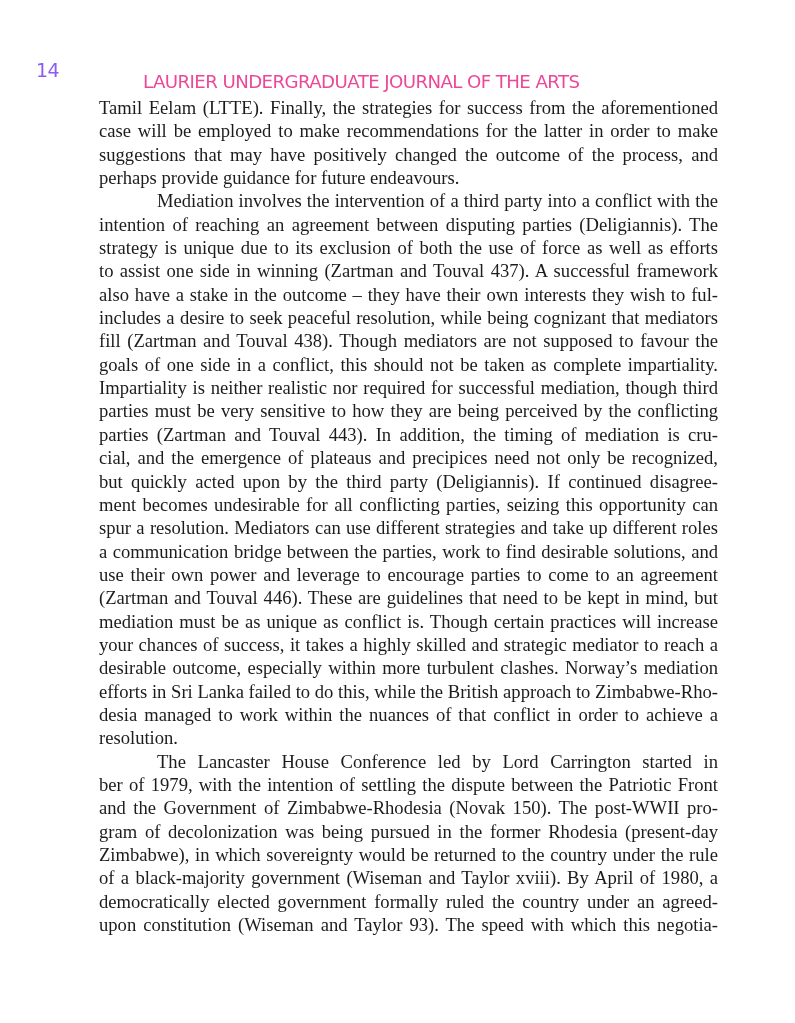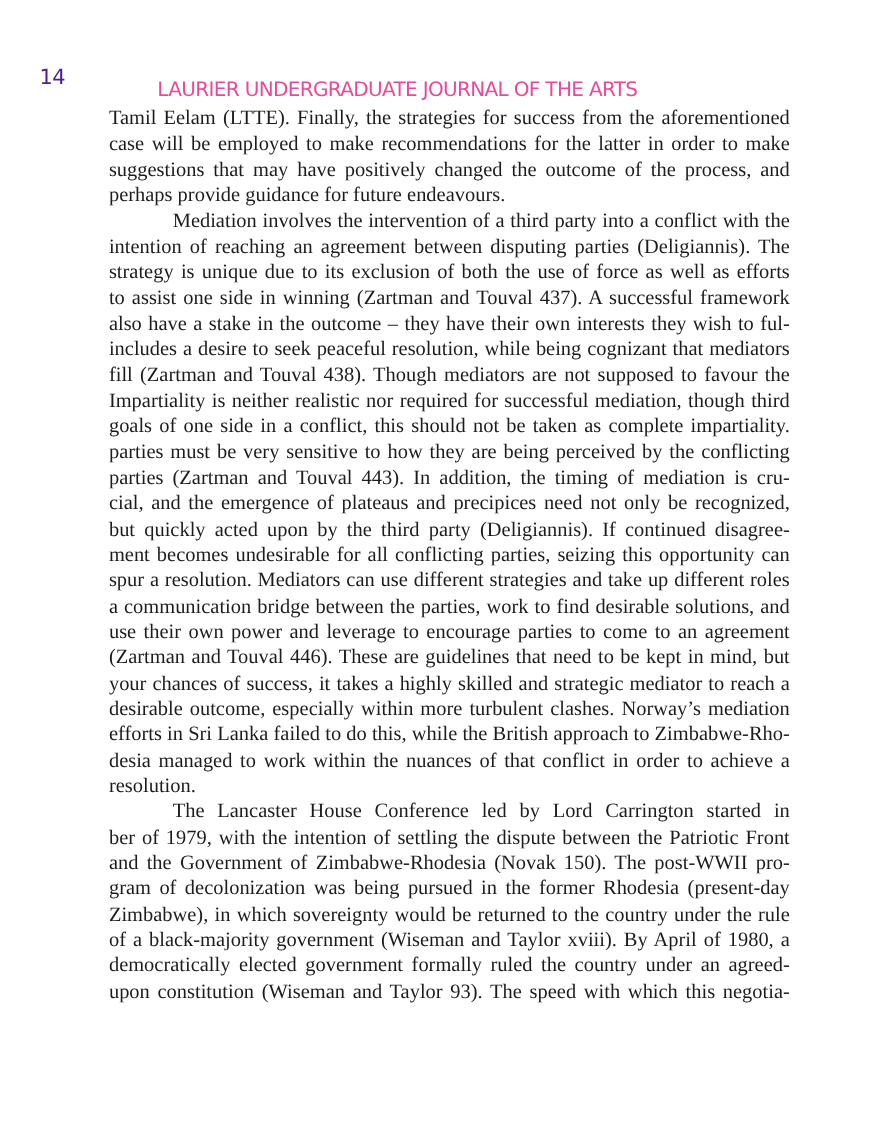--- a/index.html
+++ b/index.html
@@ -1,19 +1,19 @@
 <!DOCTYPE html>
 <html><head>
 <meta charset="utf-8">
 <style>
   html, body { margin: 0; padding: 0; background: #ffffff; }
   body { width: 795px; height: 1023px; position: relative; overflow: hidden; }
   .page-number {
     position: absolute; left: 36px; top: 59px;
-    font-family: "DejaVu Sans", sans-serif; font-size: 19px; color: #4c1d95;
+    font-family: "DejaVu Sans", sans-serif; font-size: 19px; color: #8b5cf6;
     letter-spacing: -0.5px;
   }
   .running-head {
     position: absolute; left: 143px; top: 71px; width: 488px;
     font-family: "DejaVu Sans", sans-serif; font-size: 18.2px; color: #ec4899;
     white-space: nowrap; letter-spacing: -0.6px; transform-origin: left top;
   }
   .body-text {
     position: absolute; left: 99px; top: 96px; width: 619px;
     font-family: "Liberation Serif", serif; font-size: 18.6px; color: #1c1c1c;
@@ -42,31 +42,32 @@
       <span class="line last" style="white-space: normal;">perhaps provide guidance for future endeavours.</span>
     </div>
     <div>
       <span class="line indent" style="white-space: normal;">Mediation involves the intervention of a third party into a conflict with the</span>
       <span class="line" style="white-space: normal;">intention of reaching an agreement between disputing parties (Deligiannis). The</span>
       <span class="line" style="white-space: normal;">strategy is unique due to its exclusion of both the use of force as well as efforts</span>
       <span class="line" style="white-space: normal;">to assist one side in winning (Zartman and Touval 437). A successful framework</span>
       <span class="line" style="white-space: normal;">also have a stake in the outcome – they have their own interests they wish to ful-</span>
       <span class="line" style="white-space: normal;">includes a desire to seek peaceful resolution, while being cognizant that mediators</span>
       <span class="line" style="white-space: normal;">fill (Zartman and Touval 438). Though mediators are not supposed to favour the</span>
+      <span class="line" style="white-space: normal;">goals of one side in a conflict, this should not be taken as complete impartiality.</span>
       <span class="line" style="white-space: normal;">Impartiality is neither realistic nor required for successful mediation, though third</span>
-      <span class="line" style="white-space: normal;">goals of one side in a conflict, this should not be taken as complete impartiality.</span>
       <span class="line" style="white-space: normal;">parties must be very sensitive to how they are being perceived by the conflicting</span>
       <span class="line" style="white-space: normal;">parties (Zartman and Touval 443). In addition, the timing of mediation is cru-</span>
       <span class="line" style="white-space: normal;">cial, and the emergence of plateaus and precipices need not only be recognized,</span>
       <span class="line" style="white-space: normal;">but quickly acted upon by the third party (Deligiannis). If continued disagree-</span>
       <span class="line" style="white-space: normal;">ment becomes undesirable for all conflicting parties, seizing this opportunity can</span>
       <span class="line" style="white-space: normal;">spur a resolution. Mediators can use different strategies and take up different roles</span>
       <span class="line" style="white-space: normal;">a communication bridge between the parties, work to find desirable solutions, and</span>
       <span class="line" style="white-space: normal;">use their own power and leverage to encourage parties to come to an agreement</span>
       <span class="line" style="white-space: normal;">(Zartman and Touval 446). These are guidelines that need to be kept in mind, but</span>
+      <span class="line" style="white-space: normal;">mediation must be as unique as conflict is. Though certain practices will increase</span>
       <span class="line" style="white-space: normal;">your chances of success, it takes a highly skilled and strategic mediator to reach a</span>
       <span class="line" style="white-space: normal;">desirable outcome, especially within more turbulent clashes. Norway’s mediation</span>
       <span class="line" style="white-space: normal;">efforts in Sri Lanka failed to do this, while the British approach to Zimbabwe-Rho-</span>
       <span class="line" style="white-space: normal;">desia managed to work within the nuances of that conflict in order to achieve a</span>
       <span class="line last" style="white-space: normal;">resolution.</span>
     </div>
     <div>
       <span class="line indent" style="white-space: normal;">The Lancaster House Conference led by Lord Carrington started in Decem-</span>
       <span class="line" style="white-space: normal;">ber of 1979, with the intention of settling the dispute between the Patriotic Front</span>
       <span class="line" style="white-space: normal;">and the Government of Zimbabwe-Rhodesia (Novak 150). The post-WWII pro-</span>

